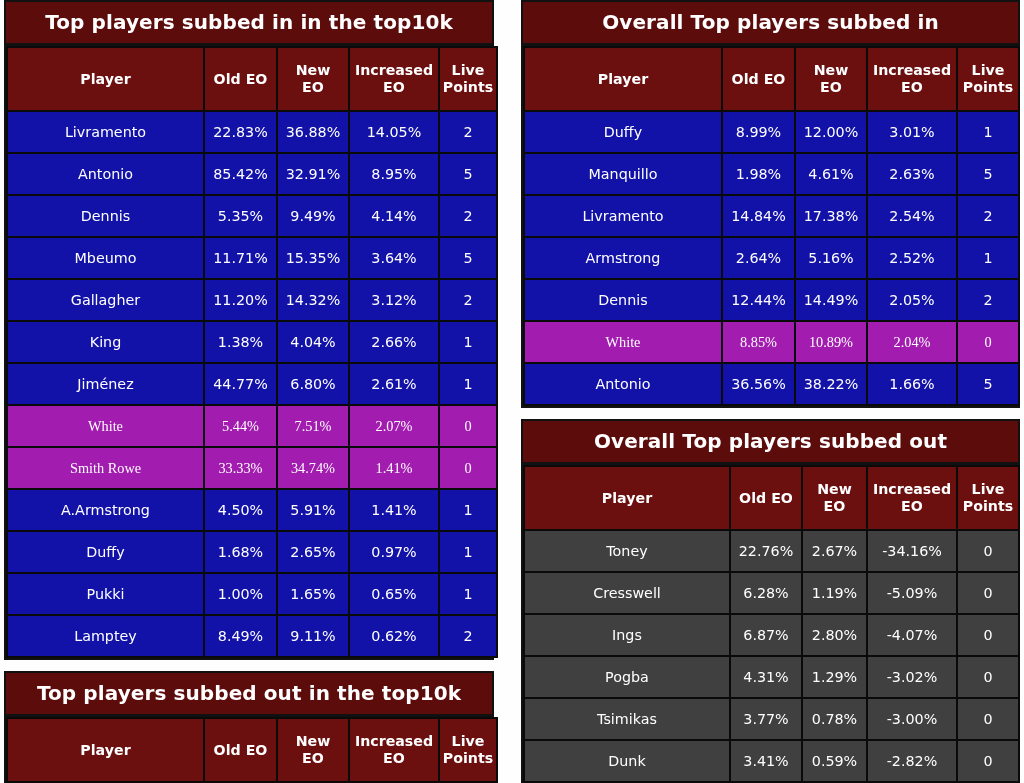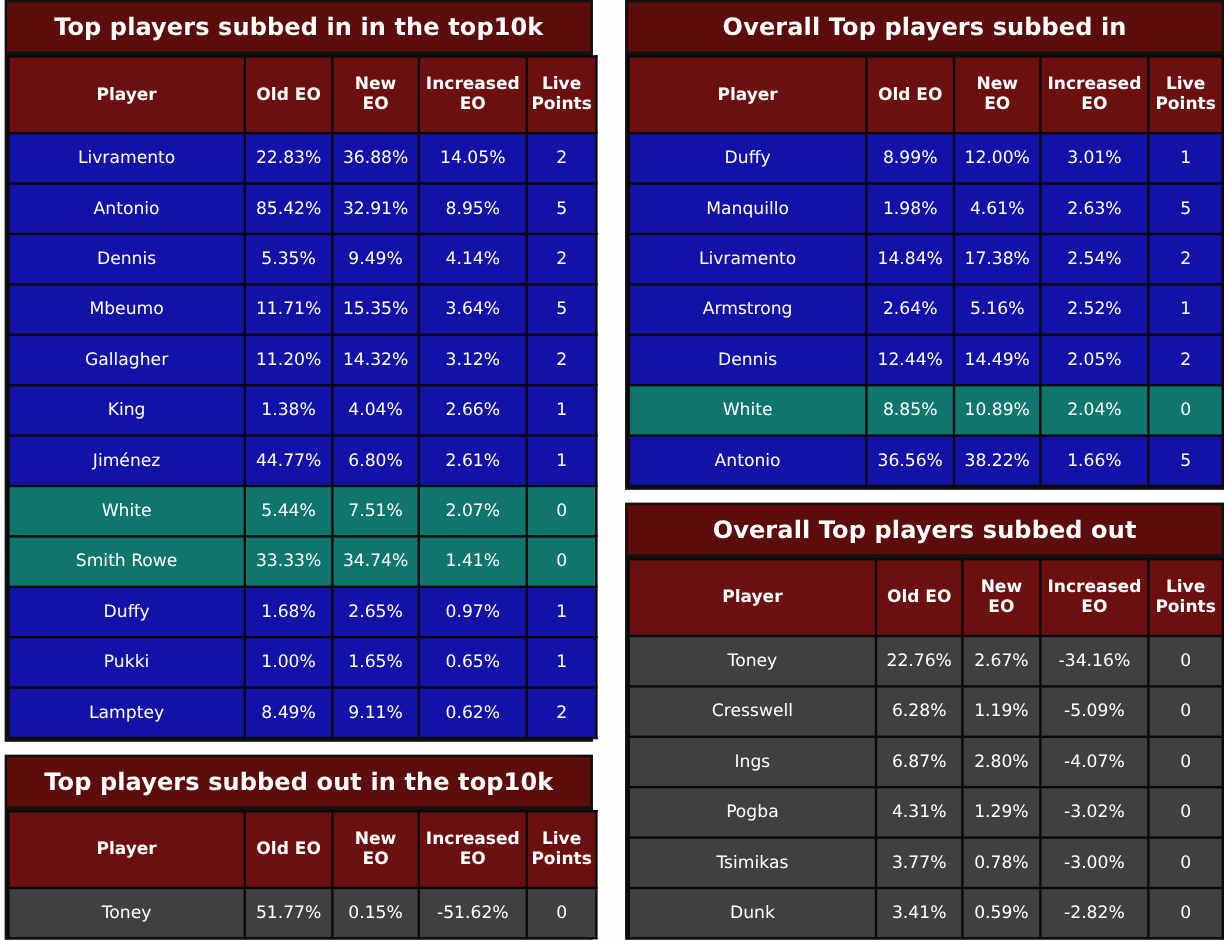--- a/index.html
+++ b/index.html
@@ -63,21 +63,21 @@
     line-height: 1.18;
     padding: 2px 1px;
   }
   table.grid td {
     height: 38px;
     font-weight: normal;
     font-size: 14.3px;
     padding: 1px;
   }
   tr.row-blue  td { background: #1212a8; }
-  tr.row-green td { background: #0f766e; }
+  tr.row-green td { background: #a21caf; font-family: Liberation Serif, serif; }
   tr.row-red   td { background: #404040; }
 
   
   .wset-a col.c0 { width: 197px; }
   .wset-a col.c1 { width: 73px; }
   .wset-a col.c2 { width: 72px; }
   .wset-a col.c3 { width: 90px; }
   .wset-a col.c4 { width: 58px; }
 
   .wset-b col.c0 { width: 198px; }
@@ -176,20 +176,27 @@
               <td>0</td>
             </tr>
             <tr class="row-green">
               <td>Smith Rowe</td>
               <td>33.33%</td>
               <td>34.74%</td>
               <td>1.41%</td>
               <td>0</td>
             </tr>
             <tr class="row-blue">
+              <td>A.Armstrong</td>
+              <td>4.50%</td>
+              <td>5.91%</td>
+              <td>1.41%</td>
+              <td>1</td>
+            </tr>
+            <tr class="row-blue">
               <td>Duffy</td>
               <td>1.68%</td>
               <td>2.65%</td>
               <td>0.97%</td>
               <td>1</td>
             </tr>
             <tr class="row-blue">
               <td>Pukki</td>
               <td>1.00%</td>
               <td>1.65%</td>

